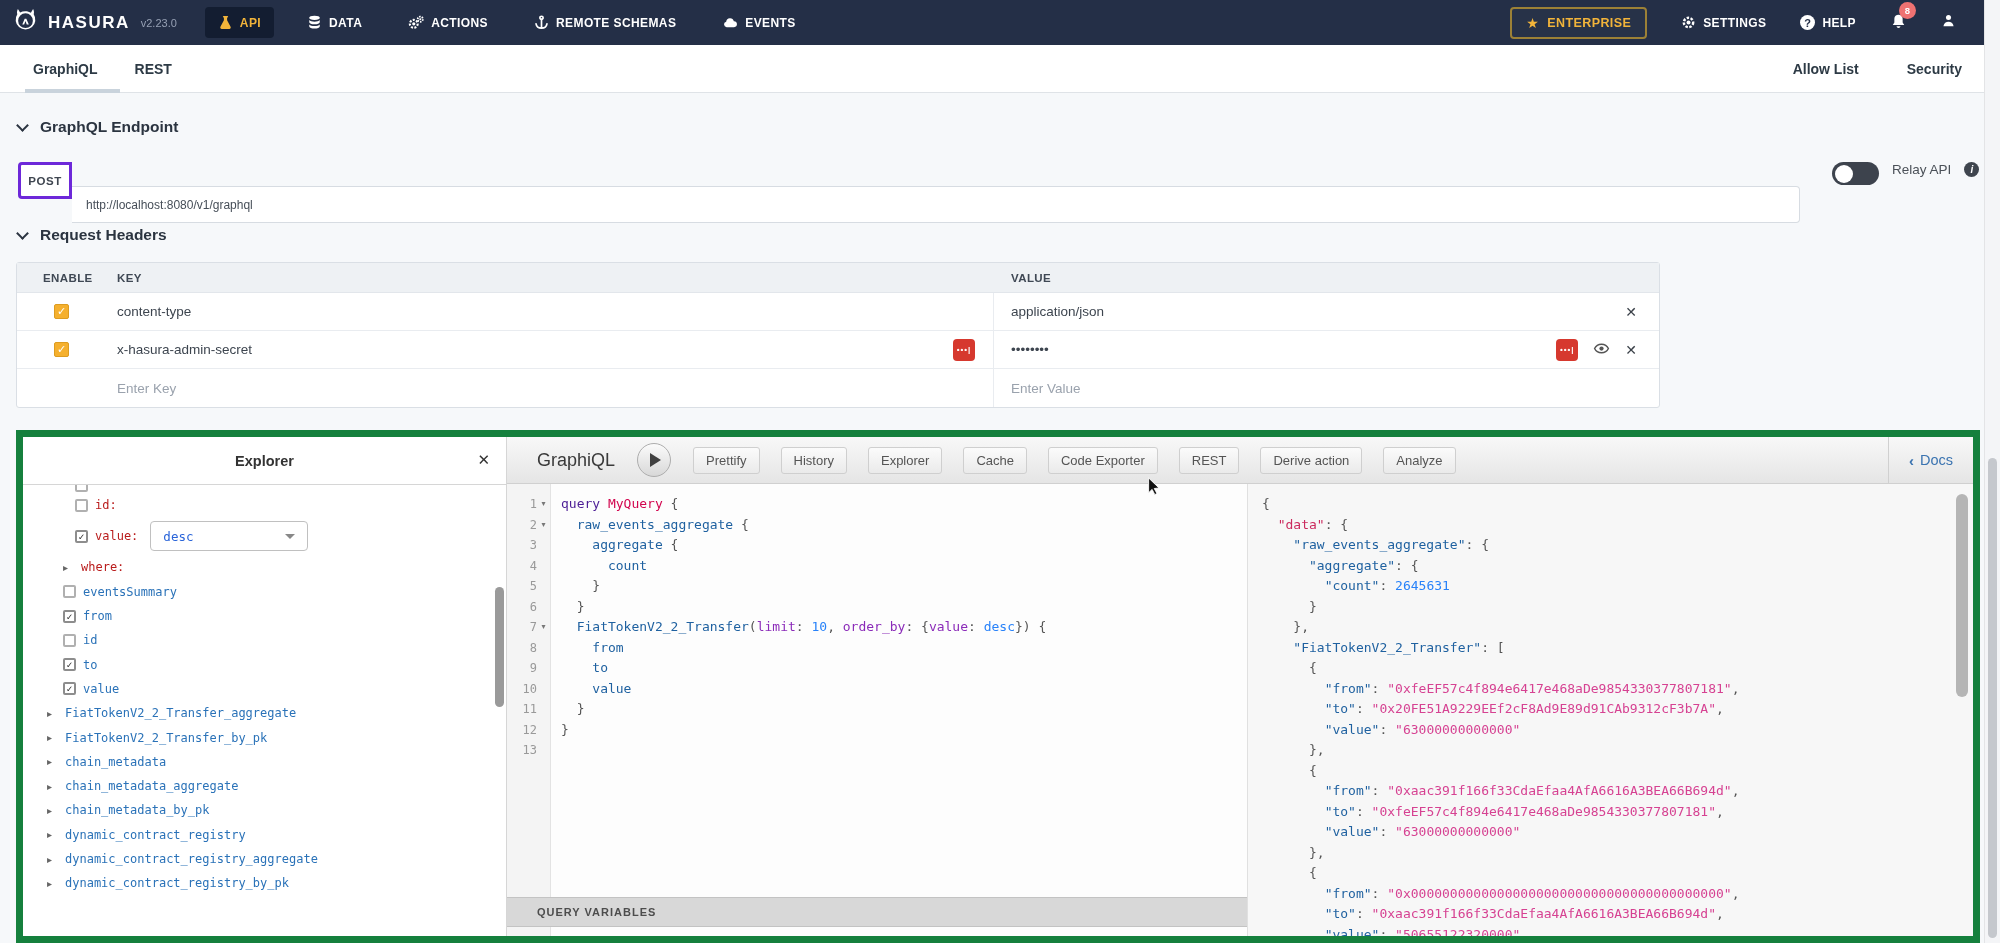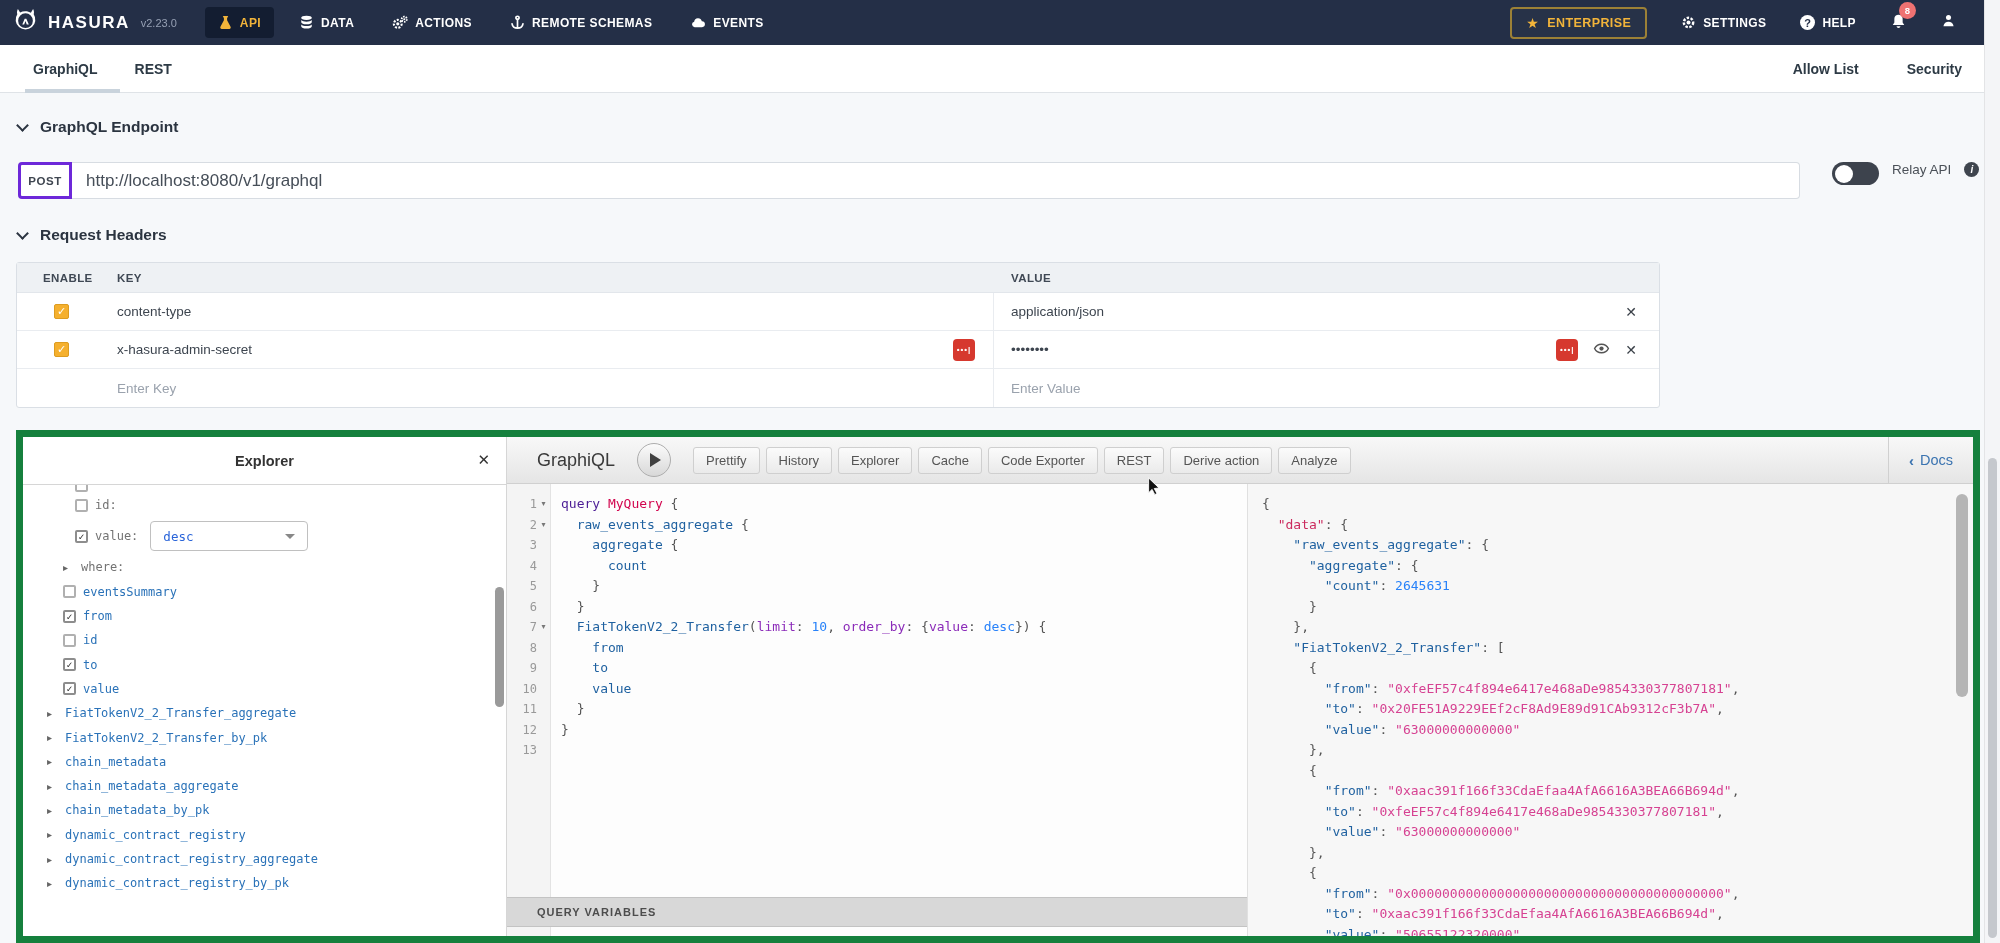--- a/index.html
+++ b/index.html
@@ -6,21 +6,21 @@
   html,body { background:#e8eaed; }
   body { font-family:"Liberation Sans", sans-serif; }
   .canvas { position:relative; width:2000px; height:943px; background:#f6f8fa; overflow:hidden; }
 
   
   .navbar { position:absolute; left:0; top:0; width:2000px; height:45px; background:#242f47;
             display:flex; align-items:center; z-index:5; }
   .brand-group { display:flex; align-items:center; gap:9px; padding-left:12px; }
   .brand { color:#fff; font-weight:700; font-size:17px; letter-spacing:1.5px; }
   .version { color:#96a0b4; font-size:11px; margin-left:2px; }
-  .nav-items { display:flex; align-items:center; margin-left:28px; gap:12px; }
+  .nav-items { display:flex; align-items:center; margin-left:28px; gap:20px; }
   .nav-item { display:flex; align-items:center; gap:7px; color:#fff; font-size:12px; font-weight:700;
               letter-spacing:.4px; padding:8px 13px; border-radius:4px; cursor:pointer; }
   .nav-item.active { background:#131d31; color:#f2b43a; }
   .nav-ic { display:inline-flex; align-items:center; }
   .nav-right { margin-left:auto; display:flex; align-items:center; gap:34px; padding-right:44px; }
   .enterprise-btn { display:flex; align-items:center; gap:8px; border:2px solid #9c8136; border-radius:4px;
                     padding:6px 14px; color:#f2b43a; font-size:12.5px; font-weight:700; letter-spacing:.4px;
                     background:#273248; cursor:pointer; }
   .star-ic { color:#f2b43a; font-size:14px; font-family:"DejaVu Sans", sans-serif; }
   .nav-link { display:flex; align-items:center; gap:7px; color:#fff; font-size:12px; font-weight:700;
@@ -48,22 +48,22 @@
                  font-weight:700; color:#2b3440; cursor:pointer; }
   .chev-down { width:9px; height:9px; border-left:2px solid #2b3440; border-bottom:2px solid #2b3440;
                transform:rotate(-45deg); margin-top:-4px; }
 
   
   .endpoint-row { position:absolute; left:18px; top:162px; height:37px; display:flex; }
   .post-box { width:54px; height:37px; background:#fff; border:3px solid #6d28d9; border-radius:4px 0 0 4px;
               display:flex; align-items:center; justify-content:center; font-size:11.5px; font-weight:700;
               color:#3f4650; letter-spacing:.5px; }
   .url-input { width:1728px; height:37px; background:#fff; border:1px solid #d7dce2; border-left:none;
-               border-radius:0 4px 4px 0; padding:0 14px; font-size:17px; color:#464e58;
-               font-family:"Liberation Sans", sans-serif; outline:none; }
+               border-radius:0 4px 4px 0; padding:0 14px; font-size:12px; color:#464e58;
+               font-family:"Liberation Sans", sans-serif; outline:none;margin-top:24px; }
   .relay-group { position:absolute; left:1832px; top:162px; height:37px; display:flex; gap:13px; }
   .toggle { width:47px; height:23px; border-radius:12px; background:#3d434d; position:relative; cursor:pointer; }
   .toggle .knob { position:absolute; left:3px; top:2.5px; width:18px; height:18px; border-radius:50%; background:#fff; }
   .relay-label { font-size:13.5px; color:#4b5158; }
   .info-ic { width:15px; height:15px; border-radius:50%; background:#3f454e; color:#fff; font-size:10px;
              font-weight:700; font-style:italic; display:inline-flex; align-items:center; justify-content:center; }
 
   
   .hdr-table { position:absolute; left:16px; top:262px; width:1644px; background:#fff;
                border:1px solid #dadfe5; border-radius:3px; }
@@ -106,41 +106,41 @@
   .ex-row.partial .ex-cb { margin-top:-6px; }
   .ex-row.ind0 { padding-left:24px; }
   .ex-row.ind1 { padding-left:40px; }
   .ex-row.ind2 { padding-left:52px; }
   .ex-cb { width:13px; height:13px; border:2px solid #b0b0b0; border-radius:2px; background:#fff;
            margin-right:7px; flex:none; font-size:10px; line-height:10px; text-align:center; color:#333; }
   .ex-cb.on { border-color:#8d8d8d; }
   .ex-arrow { width:13px; margin-right:5px; color:#666; font-size:10px; flex:none;
               font-family:"DejaVu Sans", sans-serif; }
   .ex-label.blue { color:#2a72b8; }
-  .ex-label.purple { color:#737373; }
+  .ex-label.purple { color:#b91c1c; }
   .ex-dd { margin-left:12px; width:158px; height:30px; border:1px solid #c0c0c0; border-radius:4px;
            background:#fff; display:inline-flex; align-items:center; padding:0 12px; color:#2964d9;
            font-size:12.5px; cursor:pointer; }
   .ex-dd .caret { margin-left:auto; width:0; height:0; border-left:5px solid transparent;
                   border-right:5px solid transparent; border-top:5px solid #888; }
   .ex-scroll { position:absolute; right:2px; top:150px; width:9px; height:120px; border-radius:5px;
                background:#9a9a9a; cursor:pointer; }
 
   
   .gmain { position:relative; flex:1; height:100%; }
   .toolbar { position:absolute; left:0; top:0; right:0; height:47px;
              background:linear-gradient(#f8f8f8,#e5e5e5); border-bottom:1px solid #d0d0d0;
              display:flex; align-items:center; }
   .g-title { font-size:18px; color:#3a3a3a; margin-left:30px; }
   .play-btn { width:34px; height:34px; border-radius:50%; margin-left:22px;
               background:linear-gradient(#fbfbfb,#d8d8d8); border:1px solid #adadad;
               display:flex; align-items:center; justify-content:center; cursor:pointer; }
   .play-tri { width:0; height:0; border-top:7px solid transparent; border-bottom:7px solid transparent;
               border-left:11px solid #404040; margin-left:3px; }
-  .tb-buttons { display:flex; gap:6px; margin-left:22px; }
+  .tb-buttons { display:flex; gap:21px; margin-left:22px; }
   .tb-btn { background:linear-gradient(#fbfbfb,#eaeaea); border:1px solid #cfcfcf; border-radius:3px;
             padding:5px 12px; font-size:13px; color:#555; cursor:pointer; }
   .docs-btn { margin-left:auto; height:47px; display:flex; align-items:center; gap:6px; padding:0 20px;
               border-left:1px solid #d0d0d0; color:#3a73b0; font-size:14.5px; cursor:pointer; }
   .docs-chev { font-weight:700; font-size:15px; }
 
   .code { font-family:"DejaVu Sans Mono", monospace; font-size:13px; }
   .cl { white-space:pre; height:20.5px; line-height:20.5px; }
   .c-p { color:#555; } .c-kw { color:#4c1d95;margin-top:31px; } .c-def { color:#D2054E; } .c-prop { color:#1F61A0; }
   .c-attr { color:#8B2BB9; } .c-num { color:#2882F9; } .c-key { color:#1F61A0; }

